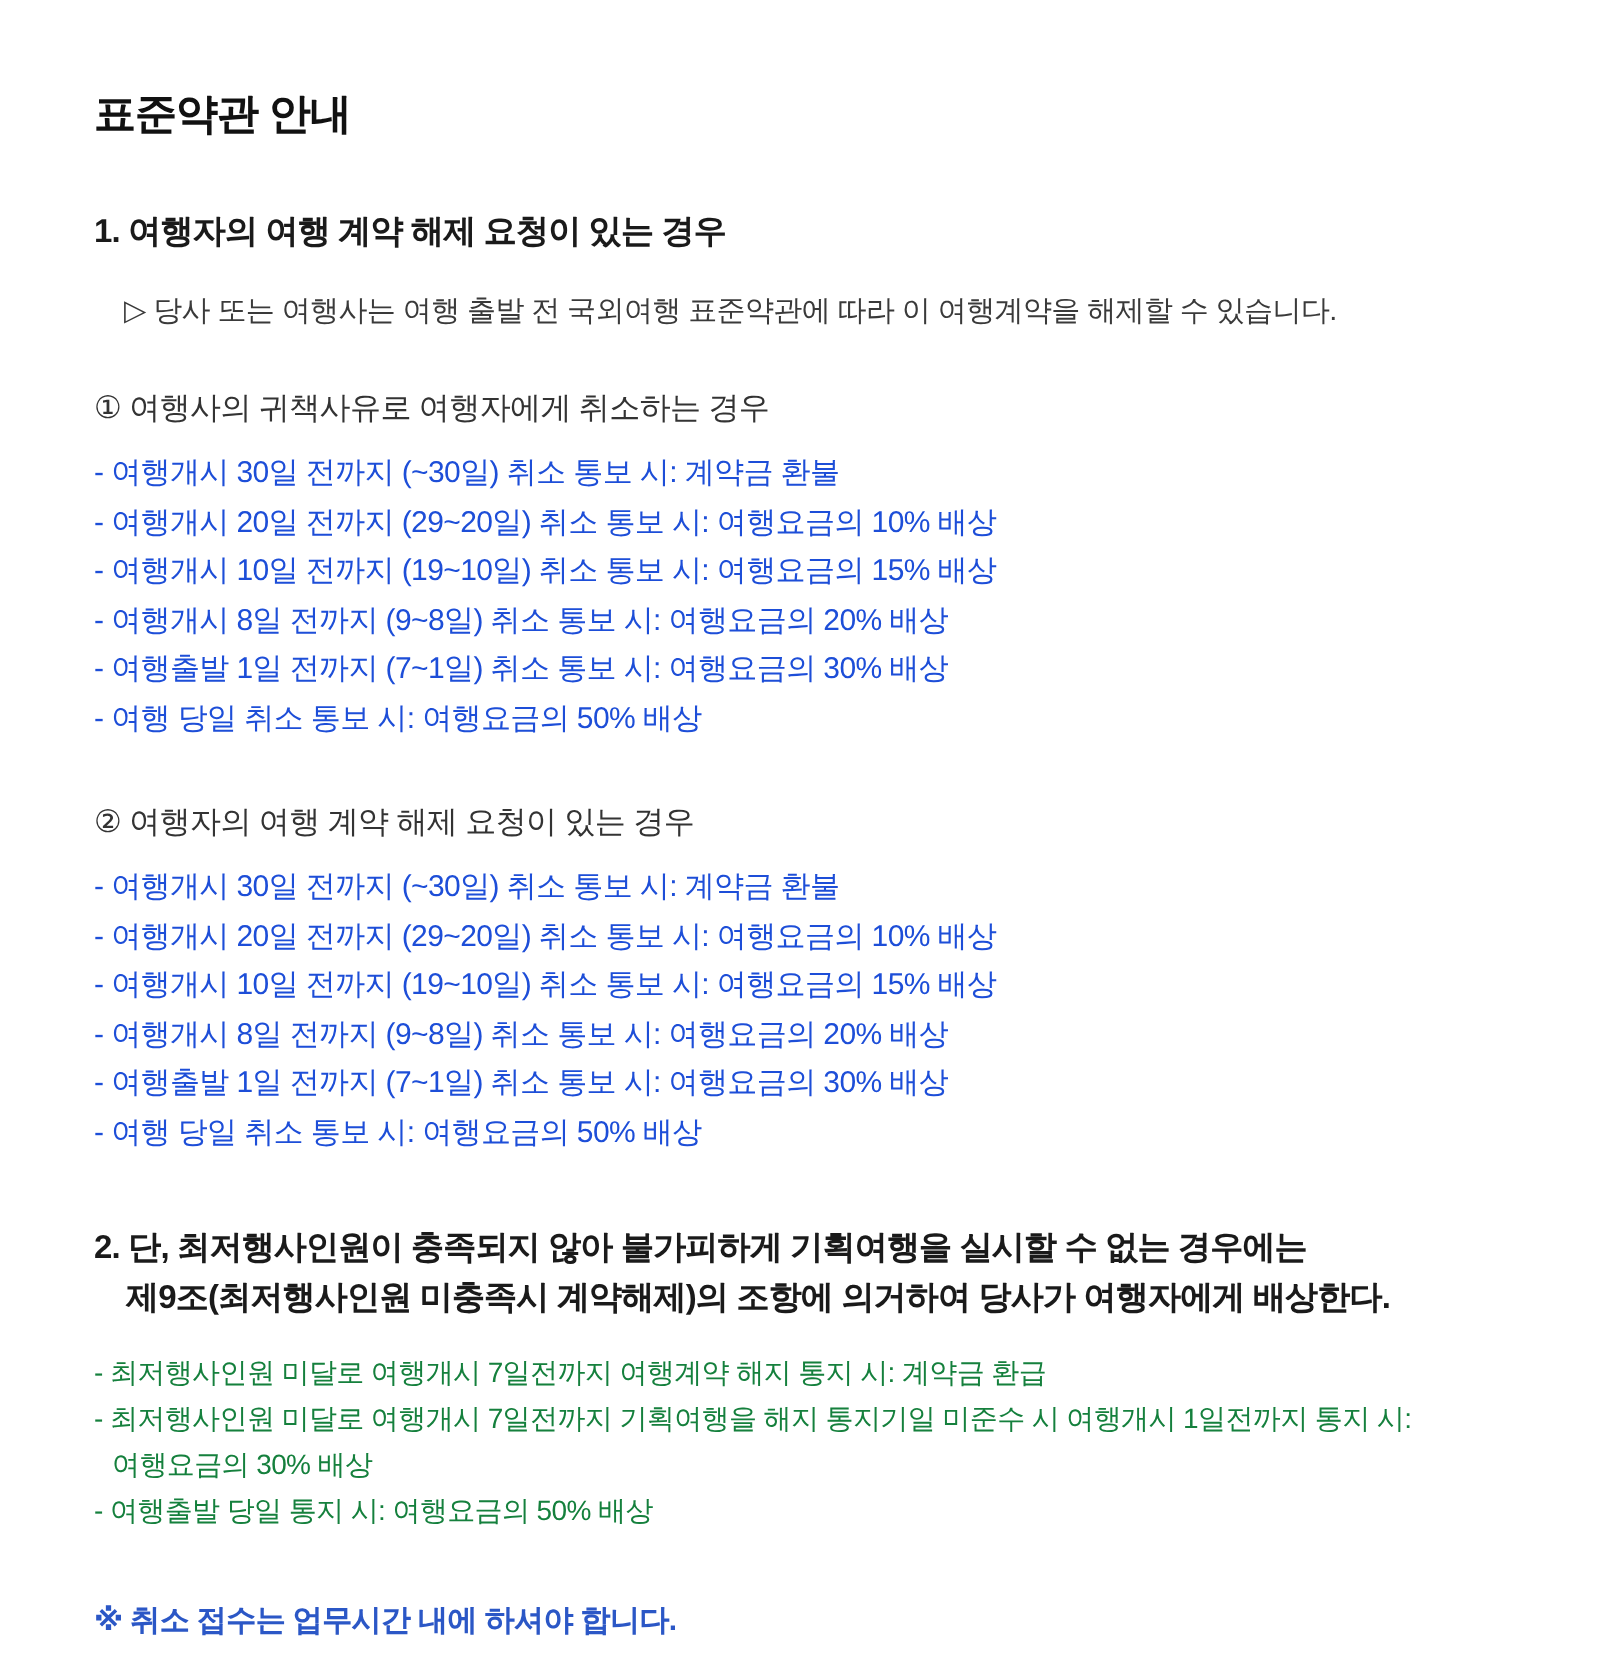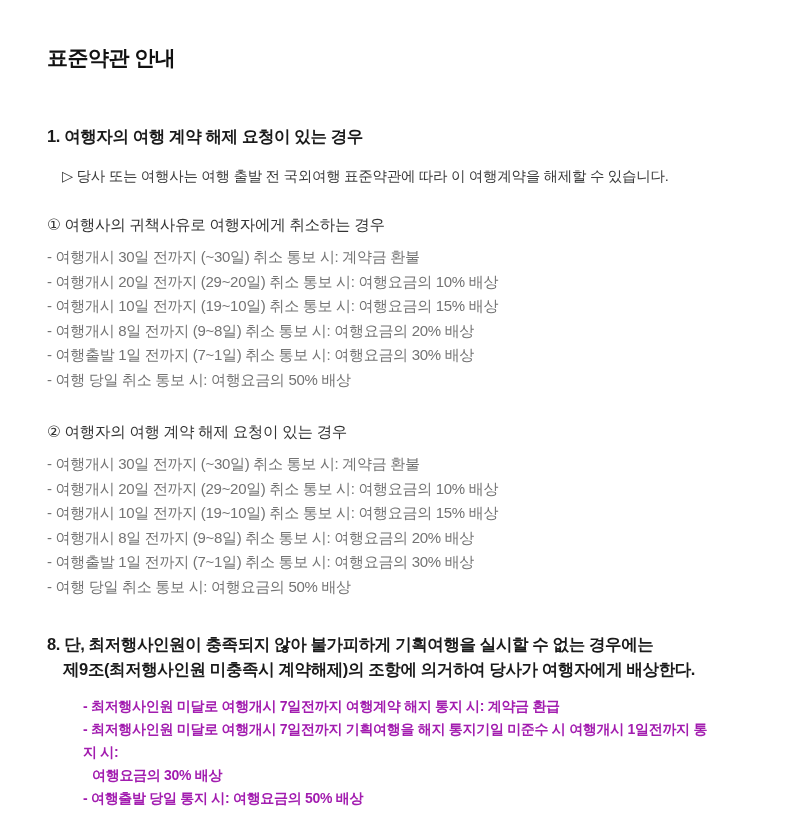--- a/index.html
+++ b/index.html
@@ -15,21 +15,21 @@
     overflow: hidden;
   }
   .title {
     font-size: 21px;
     font-weight: 700;
     color: #111111;
     letter-spacing: -0.5px;
     line-height: 24px;
   }
   .sec1-heading {
-    margin-top: 56px;
+    margin-top: 36px;
     font-size: 16.5px;
     font-weight: 700;
     color: #1a1a1a;
     letter-spacing: -0.4px;
     line-height: 20px;
   }
   .sec1-note {
     margin-top: 21px;
     margin-left: 15px;
     font-size: 14.5px;
@@ -43,41 +43,40 @@
     font-size: 15.5px;
     font-weight: 400;
     color: #333333;
     letter-spacing: -0.3px;
     line-height: 19px;
   }
   .item-list { margin-top: 11px; }
   .item {
     font-size: 15px;
     font-weight: 400;
-    color: #737373;
+    color: #1d4ed8;
     letter-spacing: -0.3px;
     line-height: 24.5px;
   }
   .sec2 { margin-top: 33px; }
   .sec2-heading {
     font-size: 16.5px;
     font-weight: 700;
     color: #1a1a1a;
     letter-spacing: -0.4px;
     line-height: 25px;
   }
   .sec2-heading .indent { padding-left: 16px; margin-top: 15px; }
   .sec2-list { margin-top: 13px; }
   .item-sm {
     font-size: 14px;
-    font-weight: 700;
-    color: #a21caf;
+    font-weight: 400;
+    color: #15803d;
     letter-spacing: -0.3px;
     line-height: 23px;
-    margin-left: 36px;
   }
   .item-sm.cont { padding-left: 9px; }
   .notice {
     margin-top: 32px;
   }
   .notice-line {
     font-size: 15px;
     font-weight: 700;
     color: #2b57c6;
     letter-spacing: -0.3px;
@@ -115,21 +114,21 @@
         <p class="item">- 여행개시 10일 전까지 (19~10일) 취소 통보 시: 여행요금의 15% 배상</p>
         <p class="item">- 여행개시 8일 전까지 (9~8일) 취소 통보 시: 여행요금의 20% 배상</p>
         <p class="item">- 여행출발 1일 전까지 (7~1일) 취소 통보 시: 여행요금의 30% 배상</p>
         <p class="item">- 여행 당일 취소 통보 시: 여행요금의 50% 배상</p>
       </div>
     </div>
   </section>
 
   <section class="sec2">
     <h2 class="sec2-heading">
-      <span>8. 단, 최저행사인원이 충족되지 않아 불가피하게 기획여행을 실시할 수 없는 경우에는</span><br>
+      <span>2. 단, 최저행사인원이 충족되지 않아 불가피하게 기획여행을 실시할 수 없는 경우에는</span><br>
       <span class="indent">제9조(최저행사인원 미충족시 계약해제)의 조항에 의거하여 당사가 여행자에게 배상한다.</span>
     </h2>
     <div class="sec2-list">
       <p class="item-sm">- 최저행사인원 미달로 여행개시 7일전까지 여행계약 해지 통지 시: 계약금 환급</p>
       <p class="item-sm">- 최저행사인원 미달로 여행개시 7일전까지 기획여행을 해지 통지기일 미준수 시 여행개시 1일전까지 통지 시:</p>
       <p class="item-sm cont">여행요금의 30% 배상</p>
       <p class="item-sm">- 여행출발 당일 통지 시: 여행요금의 50% 배상</p>
     </div>
   </section>
 

